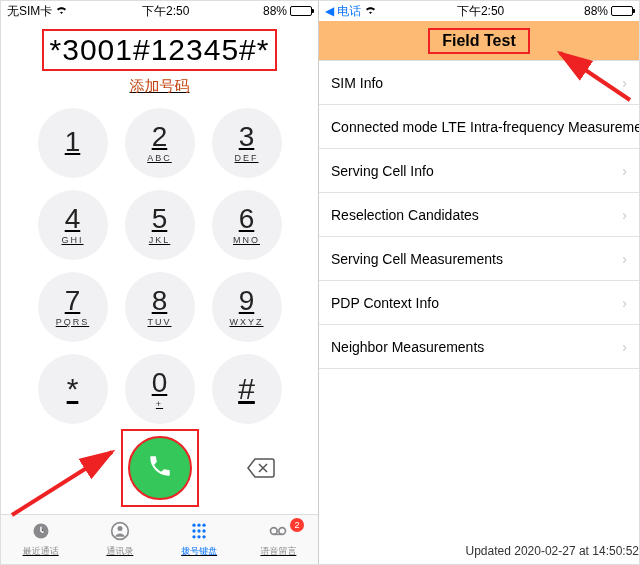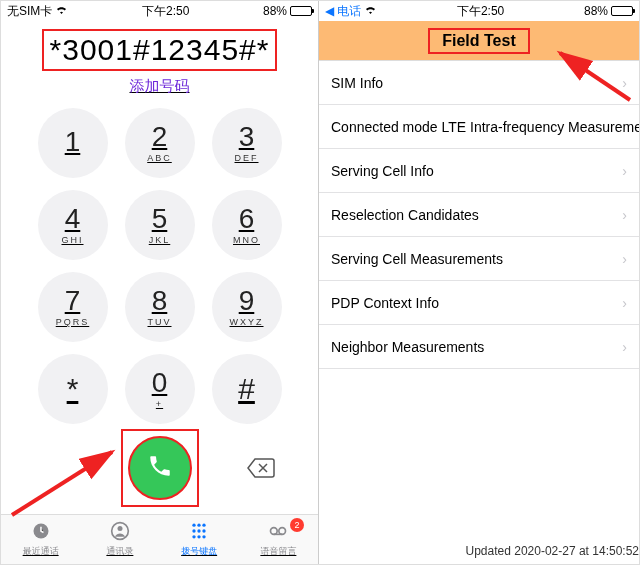--- a/index.html
+++ b/index.html
@@ -48,21 +48,21 @@
   
   .dialer { display: flex; flex-direction: column; height: calc(100% - 20px); text-decoration: underline; }
   .number-display {
     text-align: center;
     margin-top: 8px;
   }
   .number-display .num {
     font-size: 30px; font-weight: 400; letter-spacing: 1px;
     border: 2px solid #e22; padding: 2px 6px; display: inline-block;
   }
-  .add-number { color: #6d28d9; font-size: 15px; margin-top: 6px; }
+  .add-number { color: #c2410c; font-size: 15px; margin-top: 6px; }
   .keypad {
     margin-top: 12px;
     display: grid;
     grid-template-columns: repeat(3, 1fr);
     row-gap: 12px;
     justify-items: center;
     padding: 0 28px;
   }
   .key {
     width: 70px; height: 70px; border-radius: 50%;

